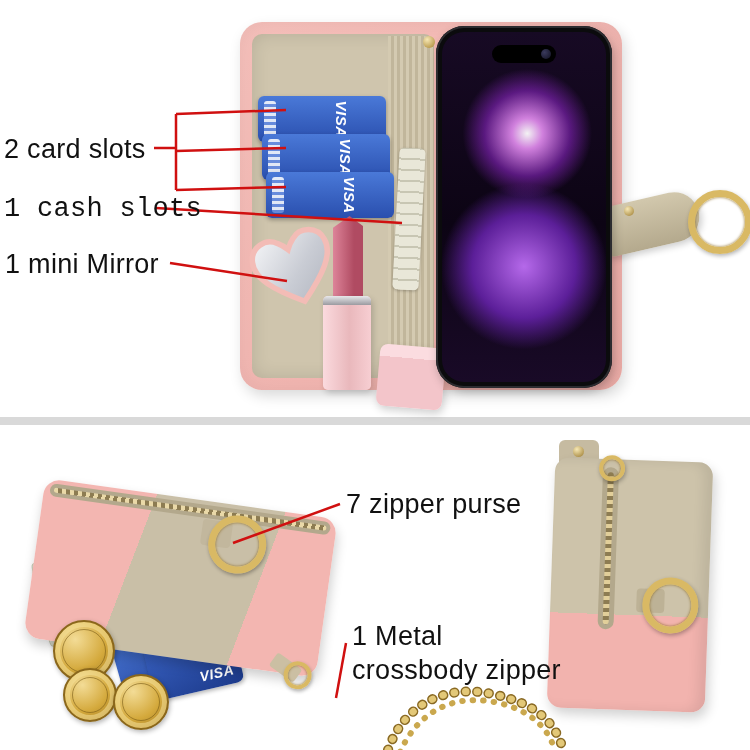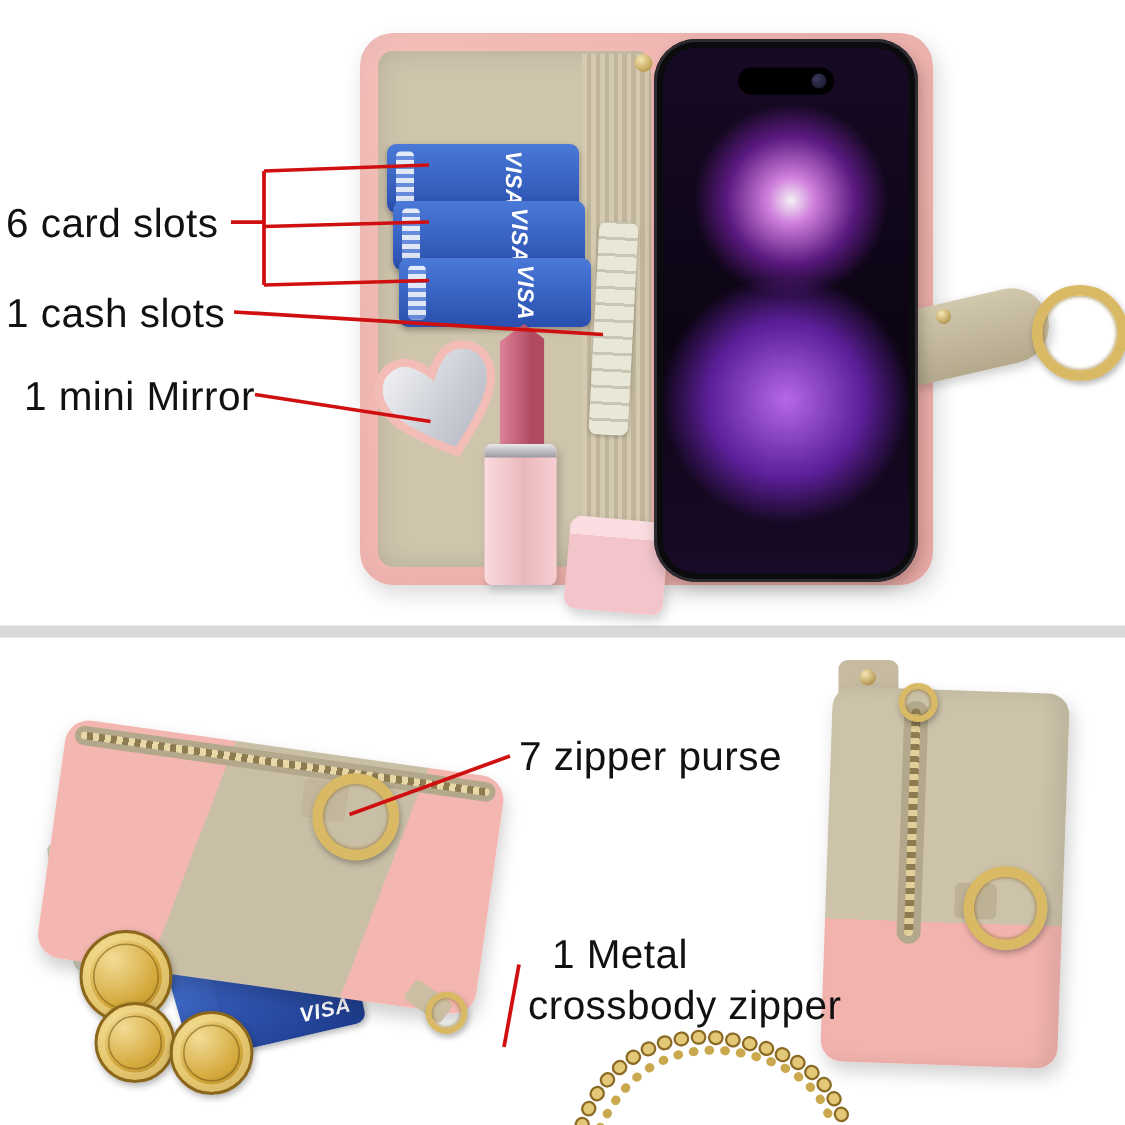--- a/index.html
+++ b/index.html
@@ -148,23 +148,23 @@
     <div class="abs ring ring-top"></div>
 
     <div class="abs phone">
       <div class="screen">
         <div class="island">
           <div class="cam"></div>
         </div>
       </div>
     </div>
 
-    <div class="lbl" style="left:4px;top:134px;">6 card slots</div>
-    <div class="lbl" style="left:4px;top:194px;">1 cash slots</div>
-    <div class="lbl" style="left:16px;top:249px;text-align:right;">1 mini Mirror</div>
+    <div class="lbl" style="left:4px;top:134px;">2 card slots</div>
+    <div class="lbl" style="left:4px;top:194px;font-family:Liberation Mono, monospace;">1 cash slots</div>
+    <div class="lbl" style="left:5px;top:249px;text-align:right;">1 mini Mirror</div>
   </div>
 
   <div class="divider"></div>
 
   <div class="abs" style="left:0;top:425px;width:750px;height:325px;"></div>
 
   <div class="abs purse">
     <div class="bills">
       <div class="bank-bill" style="left:8px;top:88px;transform:rotate(-8deg);"></div>
       <div class="bank-bill" style="left:12px;top:108px;transform:rotate(-14deg);"></div>
@@ -201,21 +201,21 @@
       <div class="vzip">
           <div class="teethv"></div>
         </div>
       <div class="ring zpull-top"></div>
       <div class="bring-tab"></div>
       <div class="ring bring"></div>
     </div>
   </div>
 
   <div class="lbl" style="left:346px;top:489px;">7 zipper purse</div>
-  <div class="lbl" style="left:352px;top:621px;margin-left:16px;">1 Metal</div>
+  <div class="lbl" style="left:352px;top:621px;">1 Metal</div>
   <div class="lbl" style="left:352px;top:655px;">crossbody zipper</div>
 
   <svg id="lines" viewBox="0 0 750 750">
     <path d="M154,148 L176,148 M176,114 L176,190 M176,114 L286,110 M176,151 L286,148 M176,190 L286,187" stroke="#d01010" stroke-width="2.5" fill="none"></path>
     <path d="M156,208 L402,223" stroke="#d01010" stroke-width="2.5" fill="none"></path>
     <path d="M170,263 L287,281" stroke="#d01010" stroke-width="2.5" fill="none"></path>
     <path d="M340,504 L233,543" stroke="#d01010" stroke-width="2.5" fill="none"></path>
     <path d="M346,643 L336,698" stroke="#d01010" stroke-width="2.5" fill="none"></path>
 
     <path d="M388,750 C404,704 446,684 492,694 C536,703 554,722 562,746" stroke="#8a6a24" stroke-width="10" fill="none" stroke-linecap="round" stroke-dasharray="0.5 11"></path>

